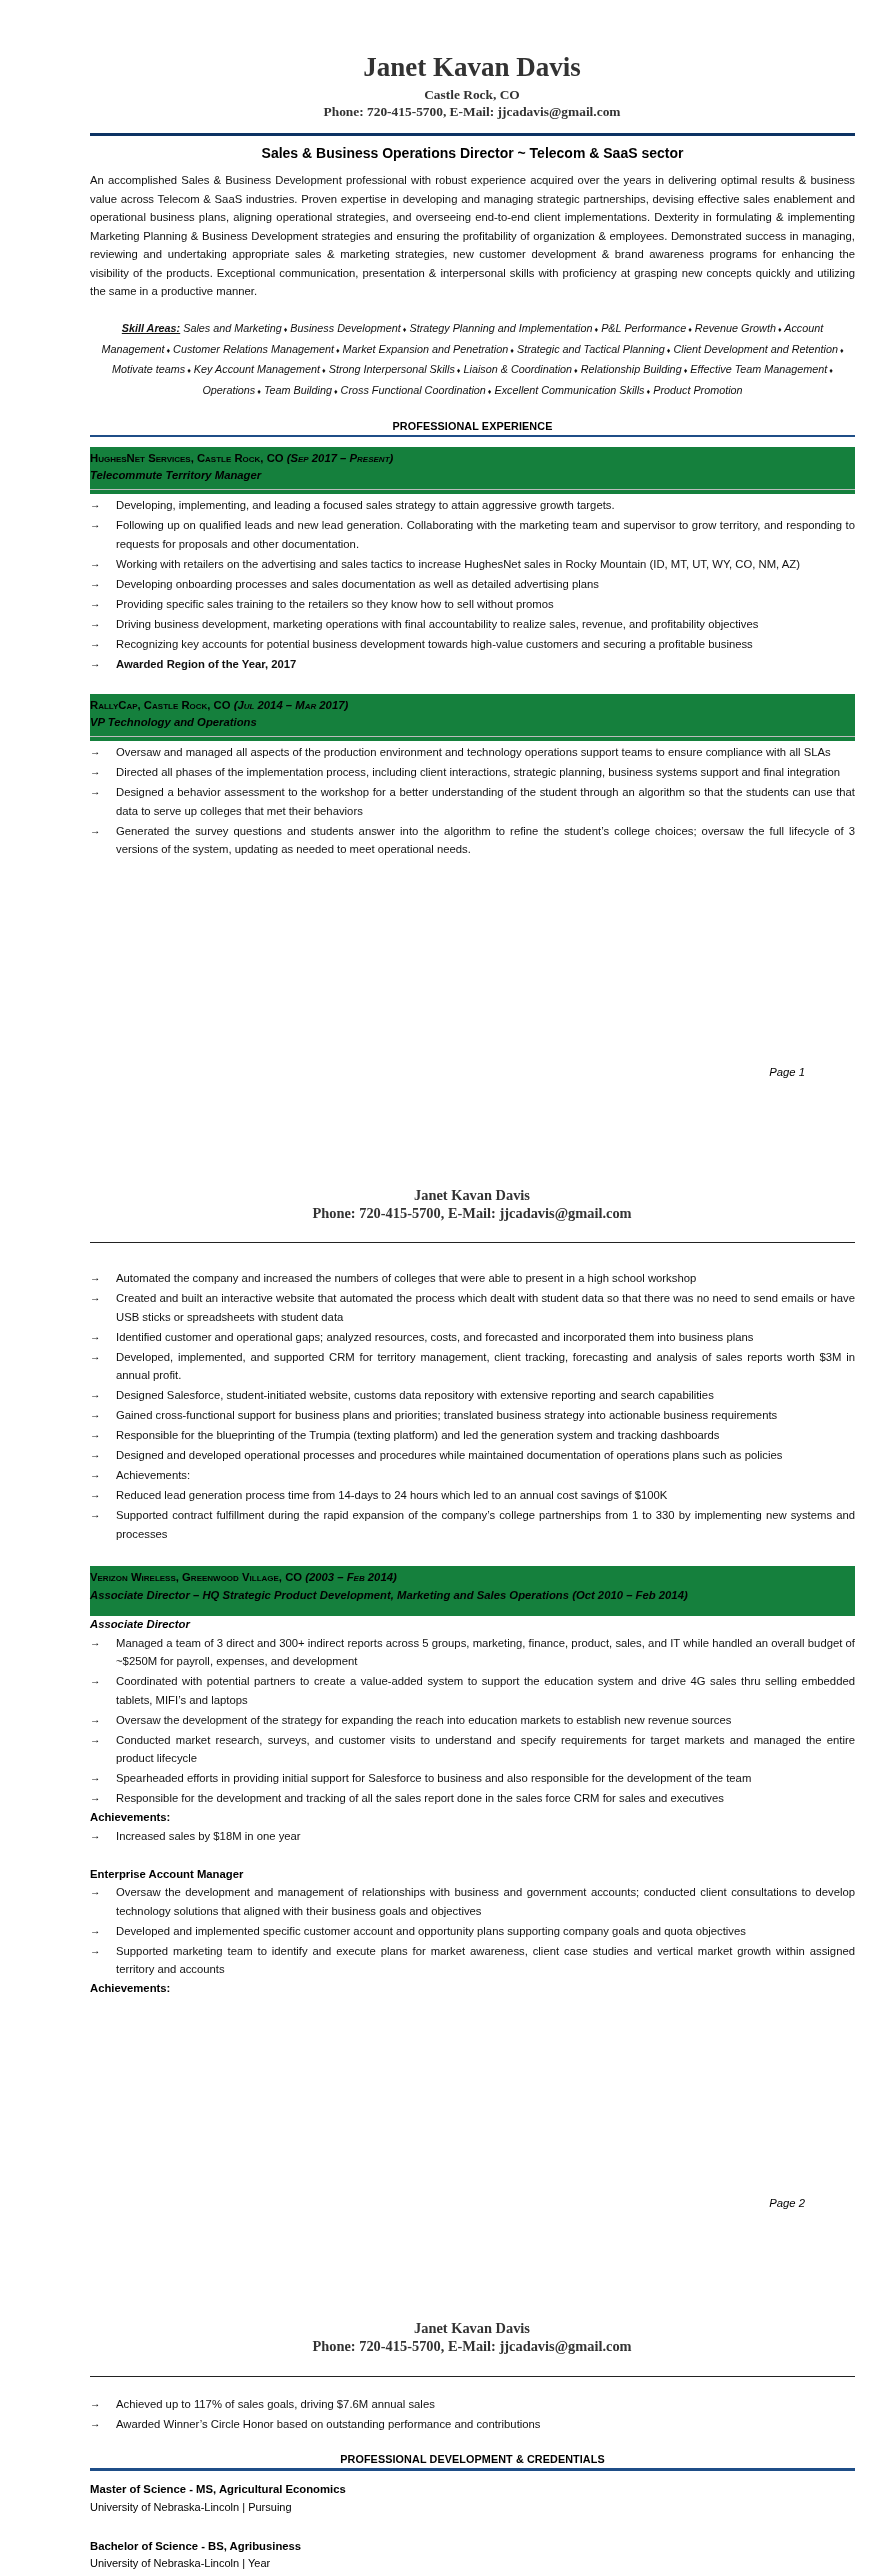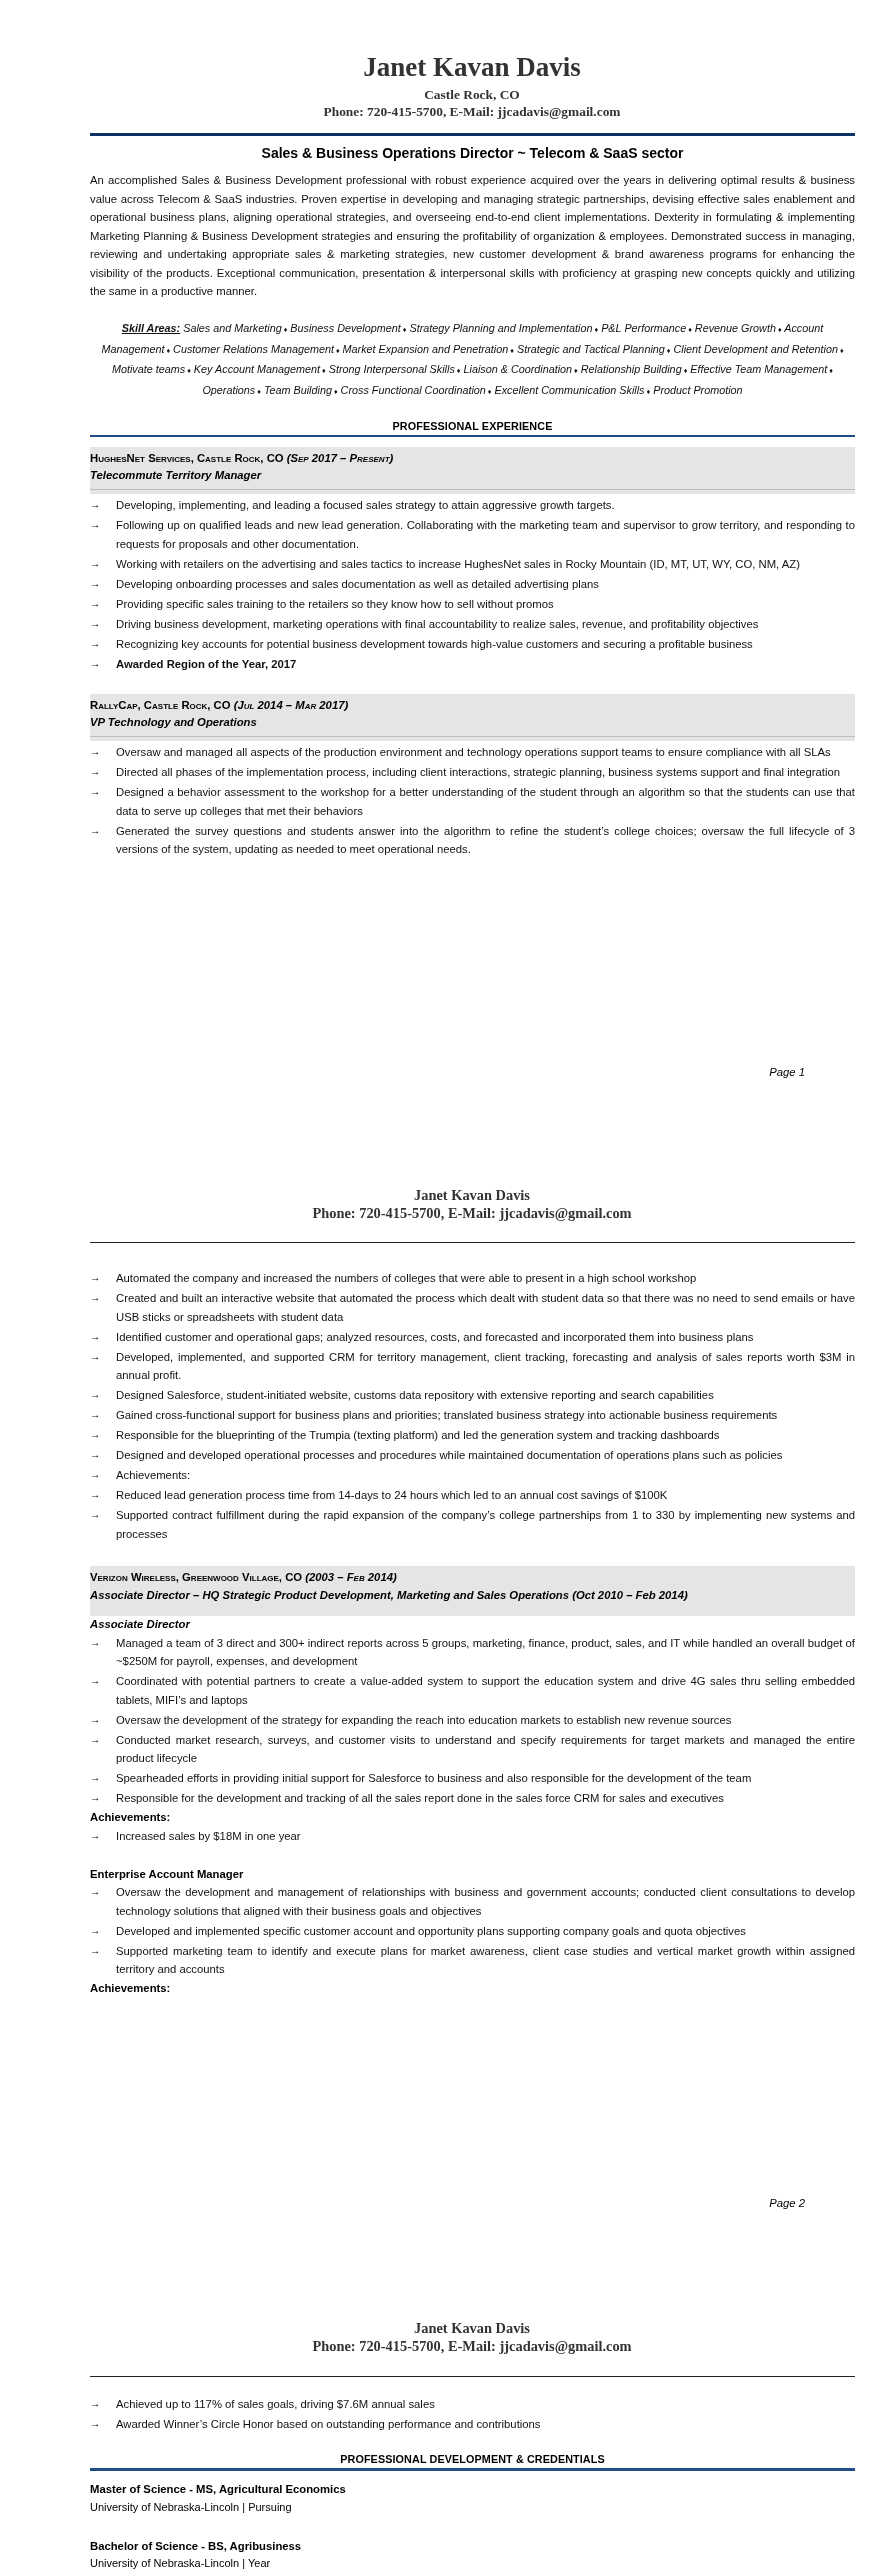--- a/index.html
+++ b/index.html
@@ -9,21 +9,21 @@
   .hdr-name { text-align: center; font-family: "Liberation Serif", serif; font-weight: bold; color: #333; }
   .hdr-line { text-align: center; font-family: "Liberation Serif", serif; font-weight: bold; color: #333; }
   .rule-navy { position: absolute; left: 56px; width: 765px; height: 3.1px; background: #0c3263; }
   .rule-black { position: absolute; left: 56px; width: 765px; height: 1px; background: #222; }
   .headline { text-align: center; font-weight: bold; font-size: 14px; }
   .summary { text-align: justify; font-size: 11.3px; line-height: 18.5px; color: #111; }
   .skills { text-align: center; font-style: italic; font-size: 10.8px; line-height: 18.5px; color: #111; }
   .skills .lbl { font-weight: bold; text-decoration: underline; font-style: italic; }
   .sec-title { text-align: center; font-weight: bold; font-size: 10.8px; letter-spacing: 0.1px; }
   .sec-rule { height: 2.6px; background: #1f4e87; margin-top: 3.1px; }
-  .jobbox { background: #e5e5e5; padding: 3.1px 0 4.1px 0; }
+  .jobbox { background: #15803d; padding: 3.1px 0 4.1px 0; }
   .jobbox .co { font-weight: bold; font-size: 11.3px; line-height: 17.5px; font-variant: small-caps; }
   .jobbox .co .dates { font-style: italic; }
   .jobbox .role { font-weight: bold; font-style: italic; font-size: 11.3px; line-height: 17.5px; }
   .jobbox .sep { height: 1px; background: #bdbdbd; margin-top: 4.1px; }
   ul.arrows { list-style: none; margin: 0; padding: 0; }
   ul.arrows li { position: relative; padding-left: 26px; font-size: 11.3px; line-height: 18.5px; text-align: justify; color: #111; margin-bottom: 1.5px; }
   ul.arrows li .arr { position: absolute; left: 0; top: 0; font-size: 10.3px; }
   ul.arrows li.bold { font-weight: bold; }
   .subhead { font-weight: bold; font-size: 11.3px; line-height: 17.5px; }
   .subhead.it { font-style: italic; }

